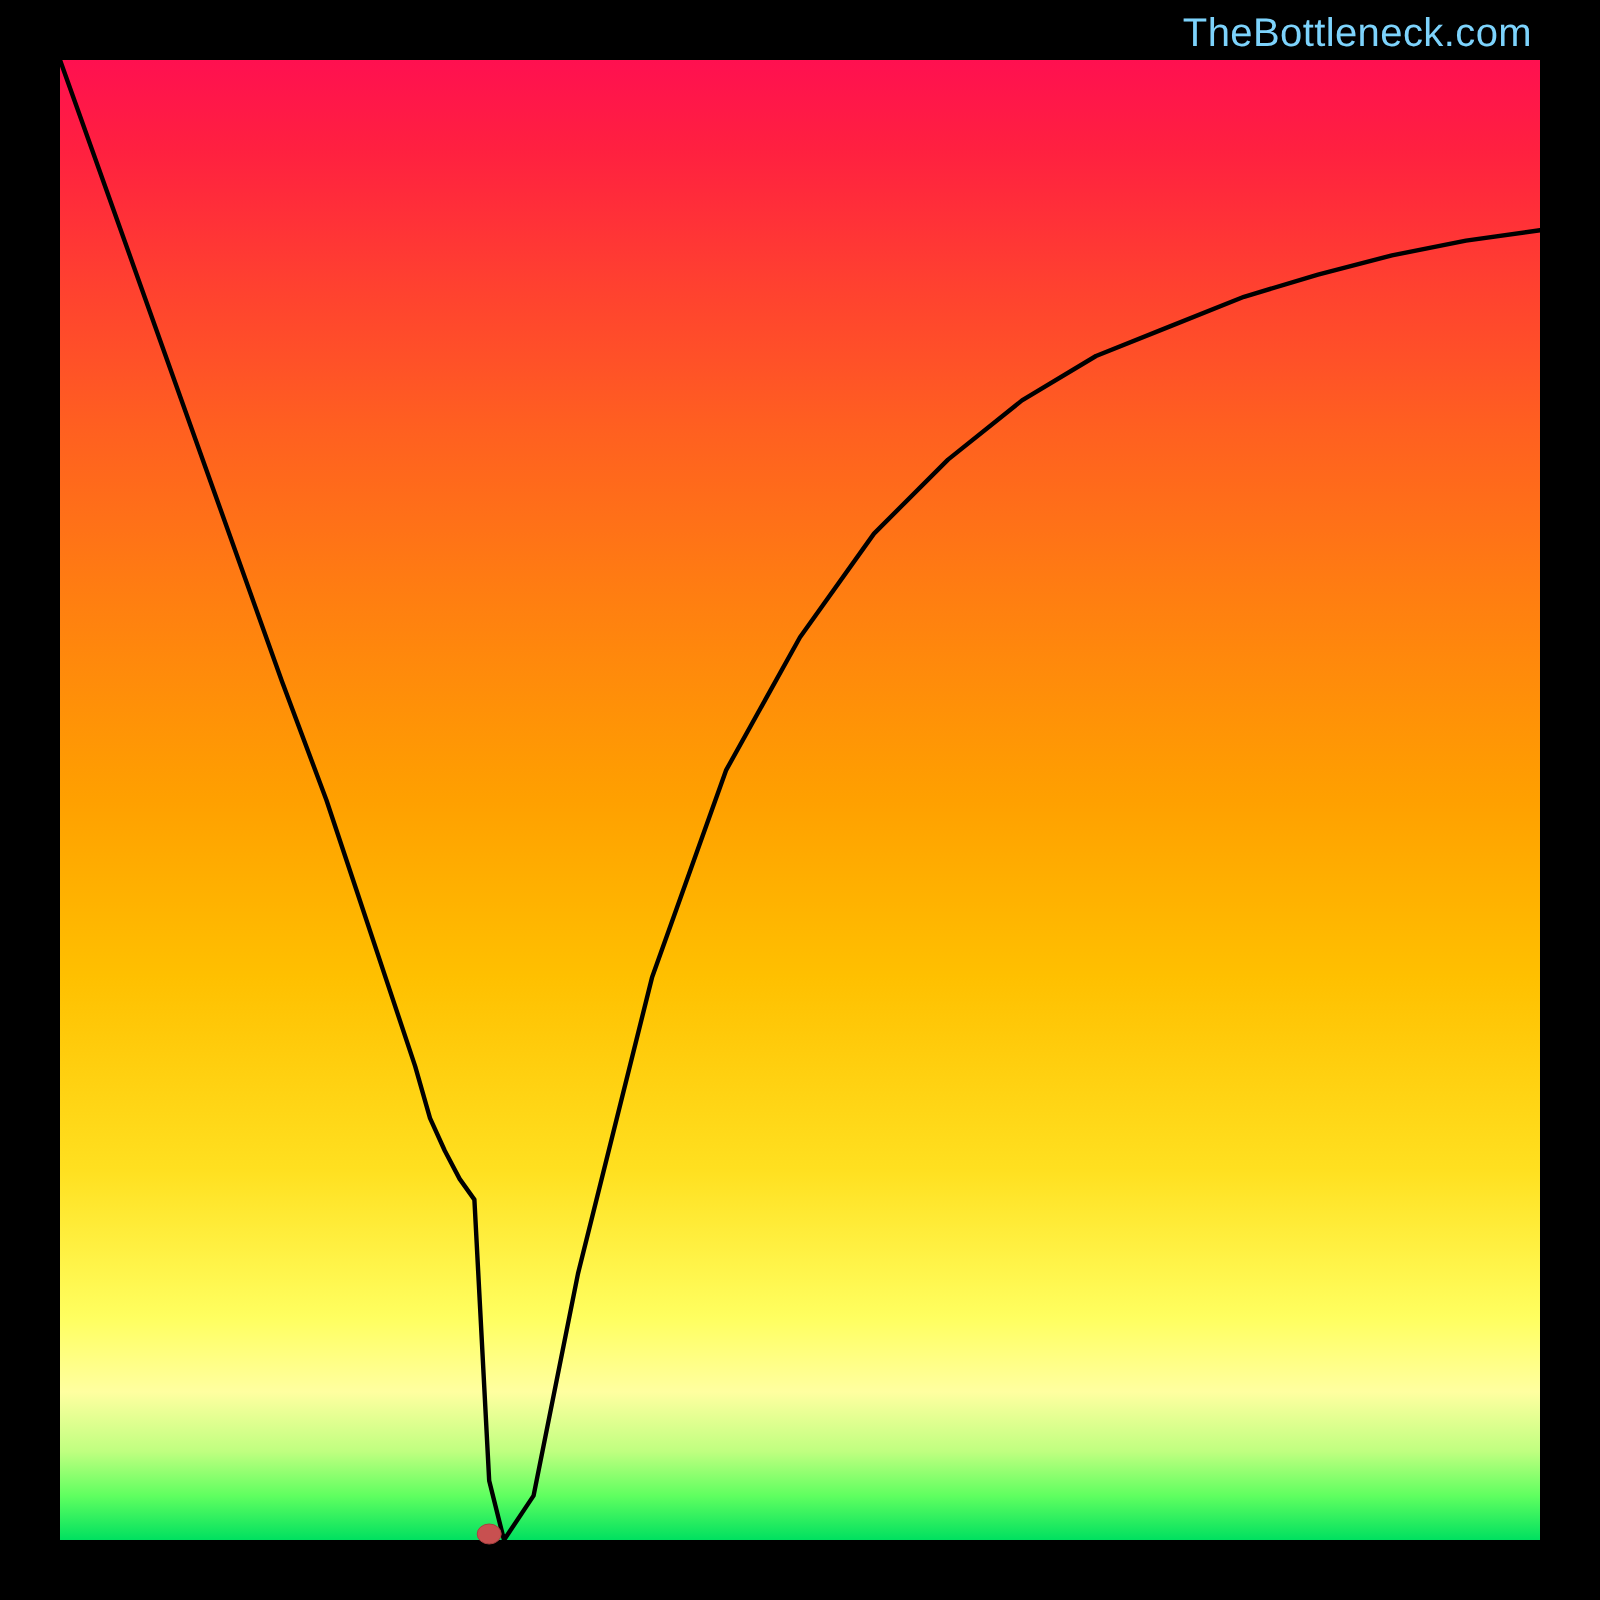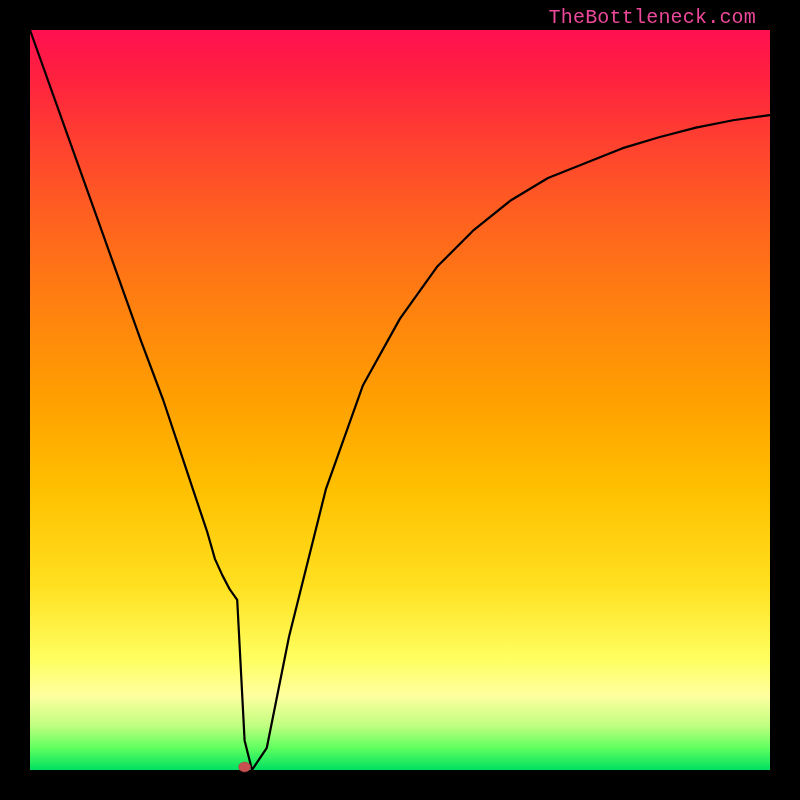--- a/index.html
+++ b/index.html
@@ -41,24 +41,24 @@
       #ffff60 85%,
       #ffffa0 90%,
       #c0ff80 94%,
       #60ff60 97%,
       #00e060 100%
     );
   }
   .watermark {
     position: absolute;
     top: 6px;
-    right: 44px;
-    font-family: Liberation Mono, monospace;
+    right: 34px;
+    font-family: Liberation Sans, sans-serif;
     font-size: 20px;
-    color: #ec4899;
+    color: #7dd3fc;
     font-weight: 500;
     letter-spacing: 0.2px;
   }
   svg.curve {
     position: absolute;
     left: 0;
     top: 0;
     width: 100%;
     height: 100%;
     overflow: visible;

